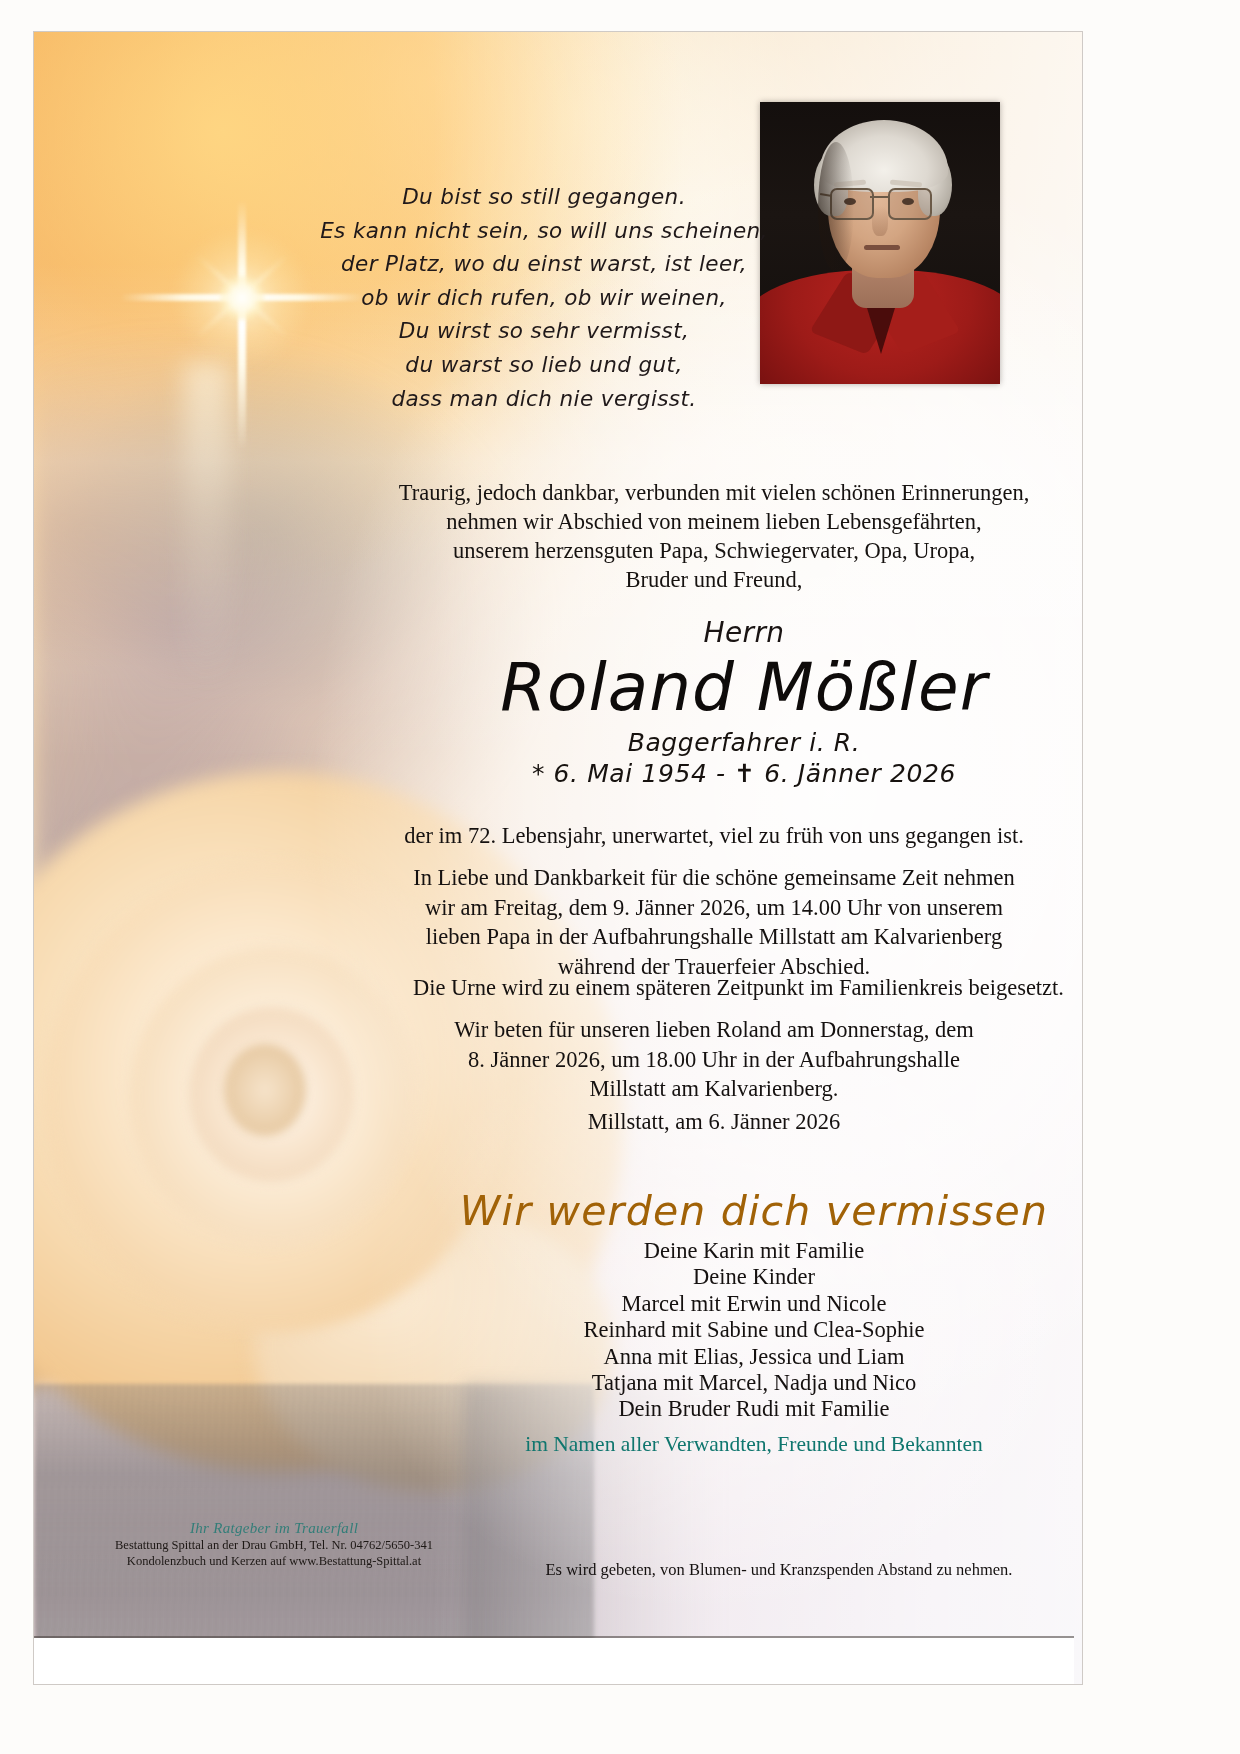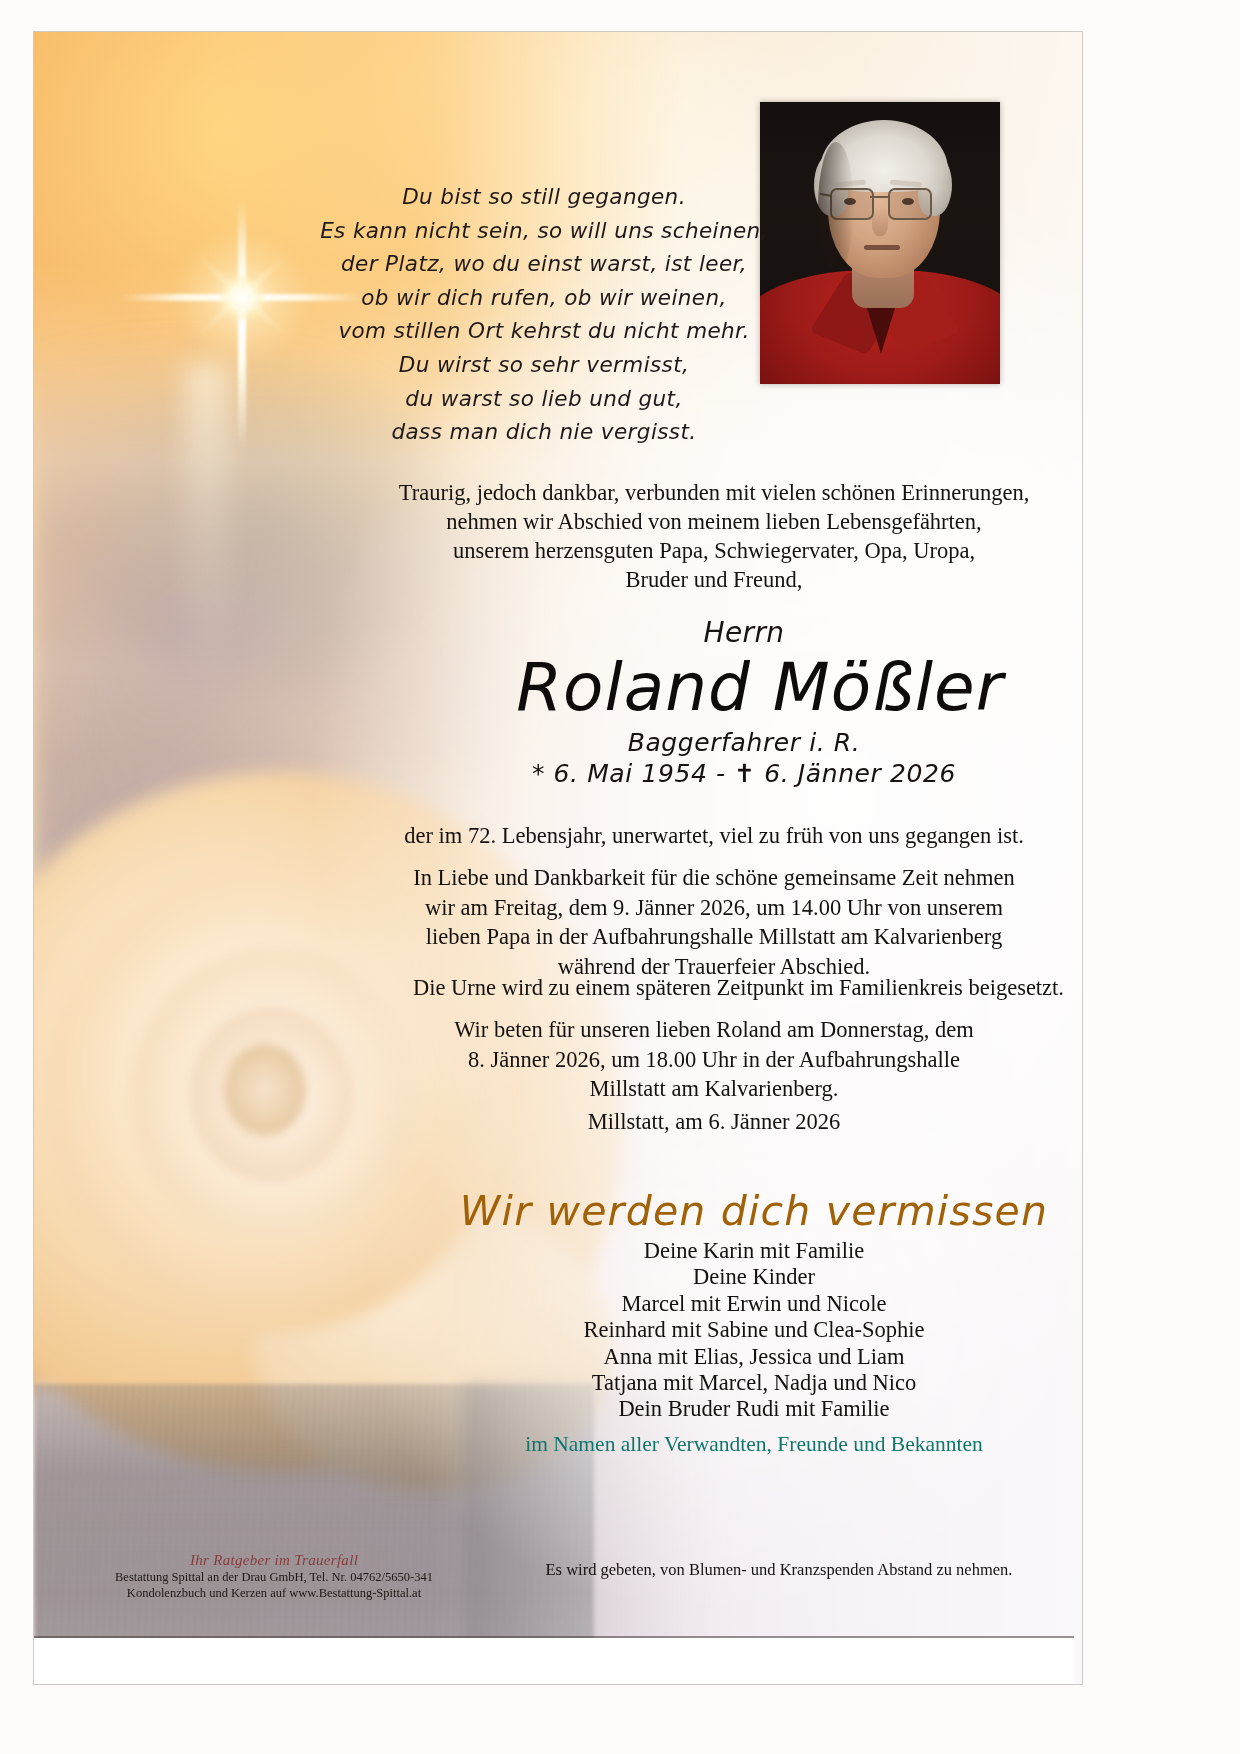--- a/index.html
+++ b/index.html
@@ -342,21 +342,21 @@
   
   #herrn {
     left: 430px; top: 584px; width: 560px;
     text-align: center;
     font-size: 28px;
     color: #1a1413;
   }
 
   
   #name {
-    left: 376px; top: 620px; width: 700px;
+    left: 360px; top: 620px; width: 700px;
     text-align: center;
     font-size: 66px;
     line-height: 72px;
     color: #0e0b0a;
     letter-spacing: 1px;
   }
 
   #profession {
     left: 430px; top: 696px; width: 560px;
     text-align: center;
@@ -420,24 +420,23 @@
   #footer-left {
     position: absolute;
     left: 60px; top: 1488px; width: 360px;
     text-align: center;
     color: #2a2320;
   }
   #footer-logo {
     font-family: "Liberation Serif", serif;
     font-style: italic;
     font-size: 15px;
-    color: #7f1d1d;
+    color: #0f766e;
     opacity: .75;
     letter-spacing: .3px;
-    margin-top: 32px;
   }
   #footer-left .fl {
     font-size: 12.5px;
     line-height: 16px;
     white-space: nowrap;
     color: #1d1815;
   }
   #footer-right {
     position: absolute;
     left: 480px; top: 1528px; width: 530px;
@@ -515,21 +514,20 @@
       <div class="pt-nose"></div>
       <div class="pt-mouth"></div>
       <div class="pt-shadow-l"></div>
     </div>
 
     <div class="txt calli" id="poem">
       <div>Du bist so still gegangen.</div>
       <div>Es kann nicht sein, so will uns scheinen,</div>
       <div>der Platz, wo du einst warst, ist leer,</div>
       <div>ob wir dich rufen, ob wir weinen,</div>
-      <div>vom stillen Ort kehrst du nicht mehr.</div>
       <div>Du wirst so sehr vermisst,</div>
       <div>du warst so lieb und gut,</div>
       <div>dass man dich nie vergisst.</div>
     </div>
 
     <div class="txt serif" id="intro">
       <div>Traurig, jedoch dankbar, verbunden mit vielen schönen Erinnerungen,</div>
       <div>nehmen wir Abschied von meinem lieben Lebensgefährten,</div>
       <div>unserem herzensguten Papa, Schwiegervater, Opa, Uropa,</div>
       <div>Bruder und Freund,</div>

